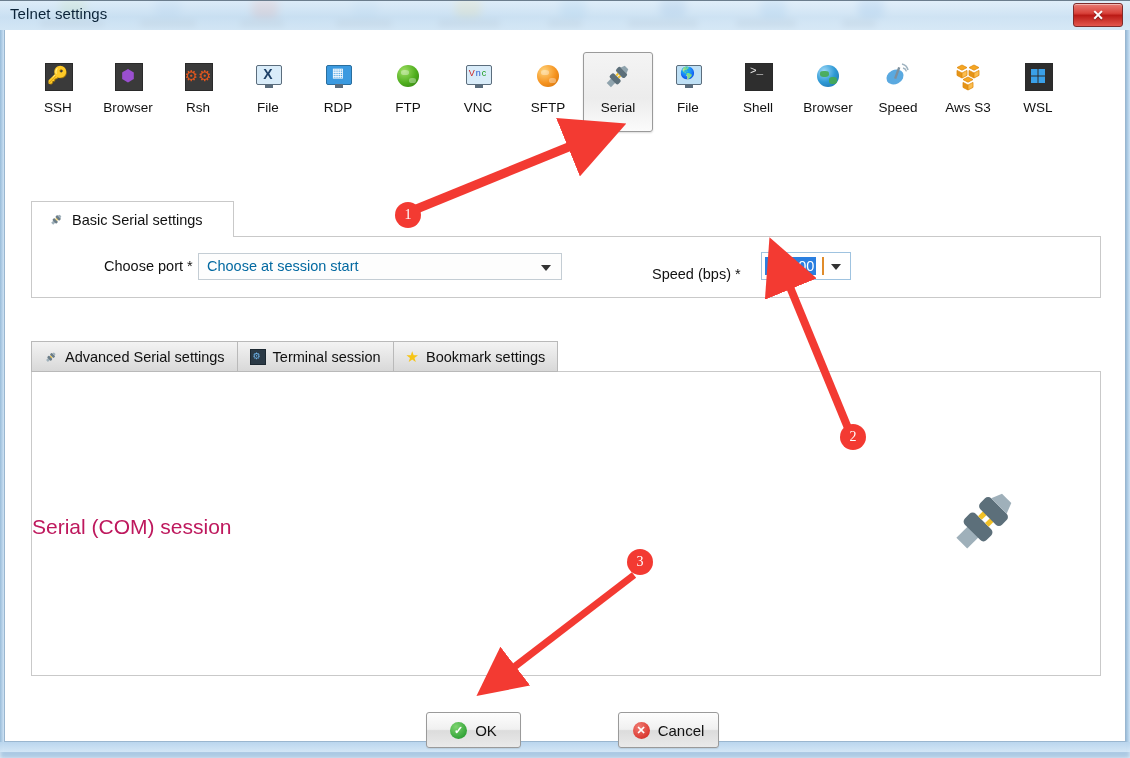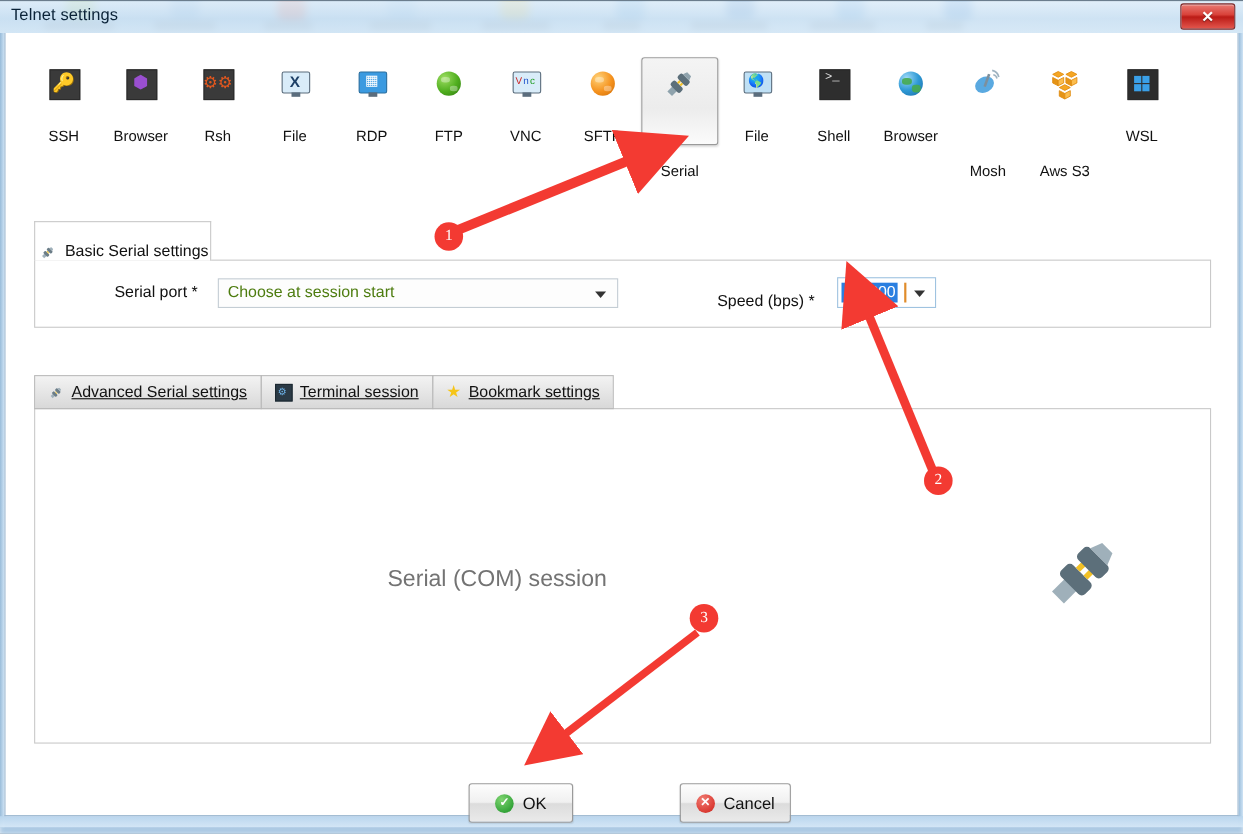--- a/index.html
+++ b/index.html
@@ -151,21 +151,20 @@
   .proto .icon-box {
     width: 32px;
     height: 32px;
     position: relative;
     margin-bottom: 8px;
   }
   .proto .plabel {
     font-size: 13.5px;
     color: #111;
     white-space: nowrap;
-    margin-top: 48px;
   }
 
   
   .sq-dark {
     position: absolute; left: 3px; top: 3px;
     width: 26px; height: 26px;
     background: #3a3a3a;
     border: 1px solid #2a2a2a;
   }
   .glyph {
@@ -201,29 +200,29 @@
     position: absolute;
     background: rgba(255,255,255,0.35);
     border-radius: 40%;
   }
 
   
   #basic-tab {
     position: absolute;
     left: 26px;
     top: 171px;
-    width: 161px;
+    width: 203px;
     height: 36px;
     background: #ffffff;
     border: 1px solid #c9c9c9;
     border-bottom: none;
     box-sizing: border-box;
     display: flex;
-    align-items: flex-end;
-    padding-left: 4px;
+    align-items: center;
+    padding-left: 17px;
     z-index: 3;
     cursor: pointer;
   }
   #basic-tab .tab-label {
     font-size: 14.5px;
     color: #111;
     margin-left: 8px;
     white-space: nowrap;
   }
   #basic-panel {
@@ -254,21 +253,21 @@
     height: 27px;
     border: 1px solid #c4cdd4;
     background: #fdfdfd;
     box-sizing: border-box;
     cursor: pointer;
   }
   #serial-port-select .sel-text {
     position: absolute;
     left: 8px; top: 4px;
     font-size: 14.5px;
-    color: #4d7c0f;
+    color: #0369a1;
   }
   .caret {
     position: absolute;
     right: 10px;
     top: 11px;
     width: 0; height: 0;
     border-left: 5px solid transparent;
     border-right: 5px solid transparent;
     border-top: 6px solid #333;
   }
@@ -326,41 +325,39 @@
     align-items: center;
     padding: 0 12px;
     margin-right: -1px;
     cursor: pointer;
   }
   .ltab .ltab-label {
     font-size: 14.5px;
     color: #111;
     margin-left: 7px;
     white-space: nowrap;
-    text-decoration: underline;
   }
   #lower-panel {
     position: absolute;
     left: 26px;
     top: 341px;
     width: 1070px;
     height: 305px;
     border: 1px solid #c9c9c9;
     background: #ffffff;
     box-sizing: border-box;
     z-index: 2;
   }
   #session-title {
     position: absolute;
     left: 0;
     top: 143px;
     width: 840px;
-    text-align: center;
     font-size: 21px;
-    color: #737373;
+    color: #be185d;
   }
   #big-plug {
     position: absolute;
     right: 80px;
     top: 113px;
     width: 70px;
     height: 70px;
   }
 
   
@@ -579,21 +576,21 @@
 
       <div class="proto">
         <div class="icon-box">
           <svg width="32" height="32" viewBox="0 0 32 32">
             <ellipse cx="13" cy="17" rx="9" ry="7" transform="rotate(-28 13 17)" fill="#5aa9e0"></ellipse>
             <rect x="14" y="7" width="2.4" height="12" transform="rotate(20 15 13)" fill="#7d8f9c"></rect>
             <path d="M20 4 a8 8 0 0 1 6 6" stroke="#9fb3c0" stroke-width="1.6" fill="none"></path>
             <path d="M21 8 a4.5 4.5 0 0 1 3.4 3.4" stroke="#9fb3c0" stroke-width="1.4" fill="none"></path>
           </svg>
         </div>
-        <div class="plabel">Mosh</div>
+        <div class="plabel">Speed</div>
       </div>
 
       <div class="proto">
         <div class="icon-box">
           <svg width="32" height="32" viewBox="0 0 32 32">
             <g fill="#f5a623" stroke="#e08c10" stroke-width="0.8">
               <path d="M10 5 l5 2.6 -5 2.6 -5 -2.6 Z"></path>
               <path d="M5 10.4 l5 2.6 0 5 -5 -2.6 Z" fill="#e59417"></path>
               <path d="M15 10.4 l-5 2.6 0 5 5 -2.6 Z" fill="#fbbd4e"></path>
               <path d="M22 5 l5 2.6 -5 2.6 -5 -2.6 Z"></path>
@@ -631,21 +628,21 @@
           <rect x="15" y="13.5" width="3" height="2" fill="#f2c126"></rect>
           <rect x="15" y="16.5" width="3" height="2" fill="#f2c126"></rect>
           <rect x="18" y="10" width="6" height="12" rx="2" fill="#6b7d88"></rect>
           <path d="M24 12 L28 13.5 L28 18.5 L24 20 Z" fill="#9fb0ba"></path>
         </g>
       </svg>
       <span class="tab-label">Basic Serial settings</span>
     </div>
 
     <div id="basic-panel">
-      <div class="field-label" id="serial-port-label">Serial port *</div>
+      <div class="field-label" id="serial-port-label">Choose port *</div>
 
       <div id="serial-port-select">
         <div class="sel-text">Choose at session start</div>
         <div class="caret"></div>
       </div>
 
       <div class="field-label" id="speed-label">Speed (bps) *</div>
 
       <div id="speed-combo">
         <div class="speed-value">115200</div>

